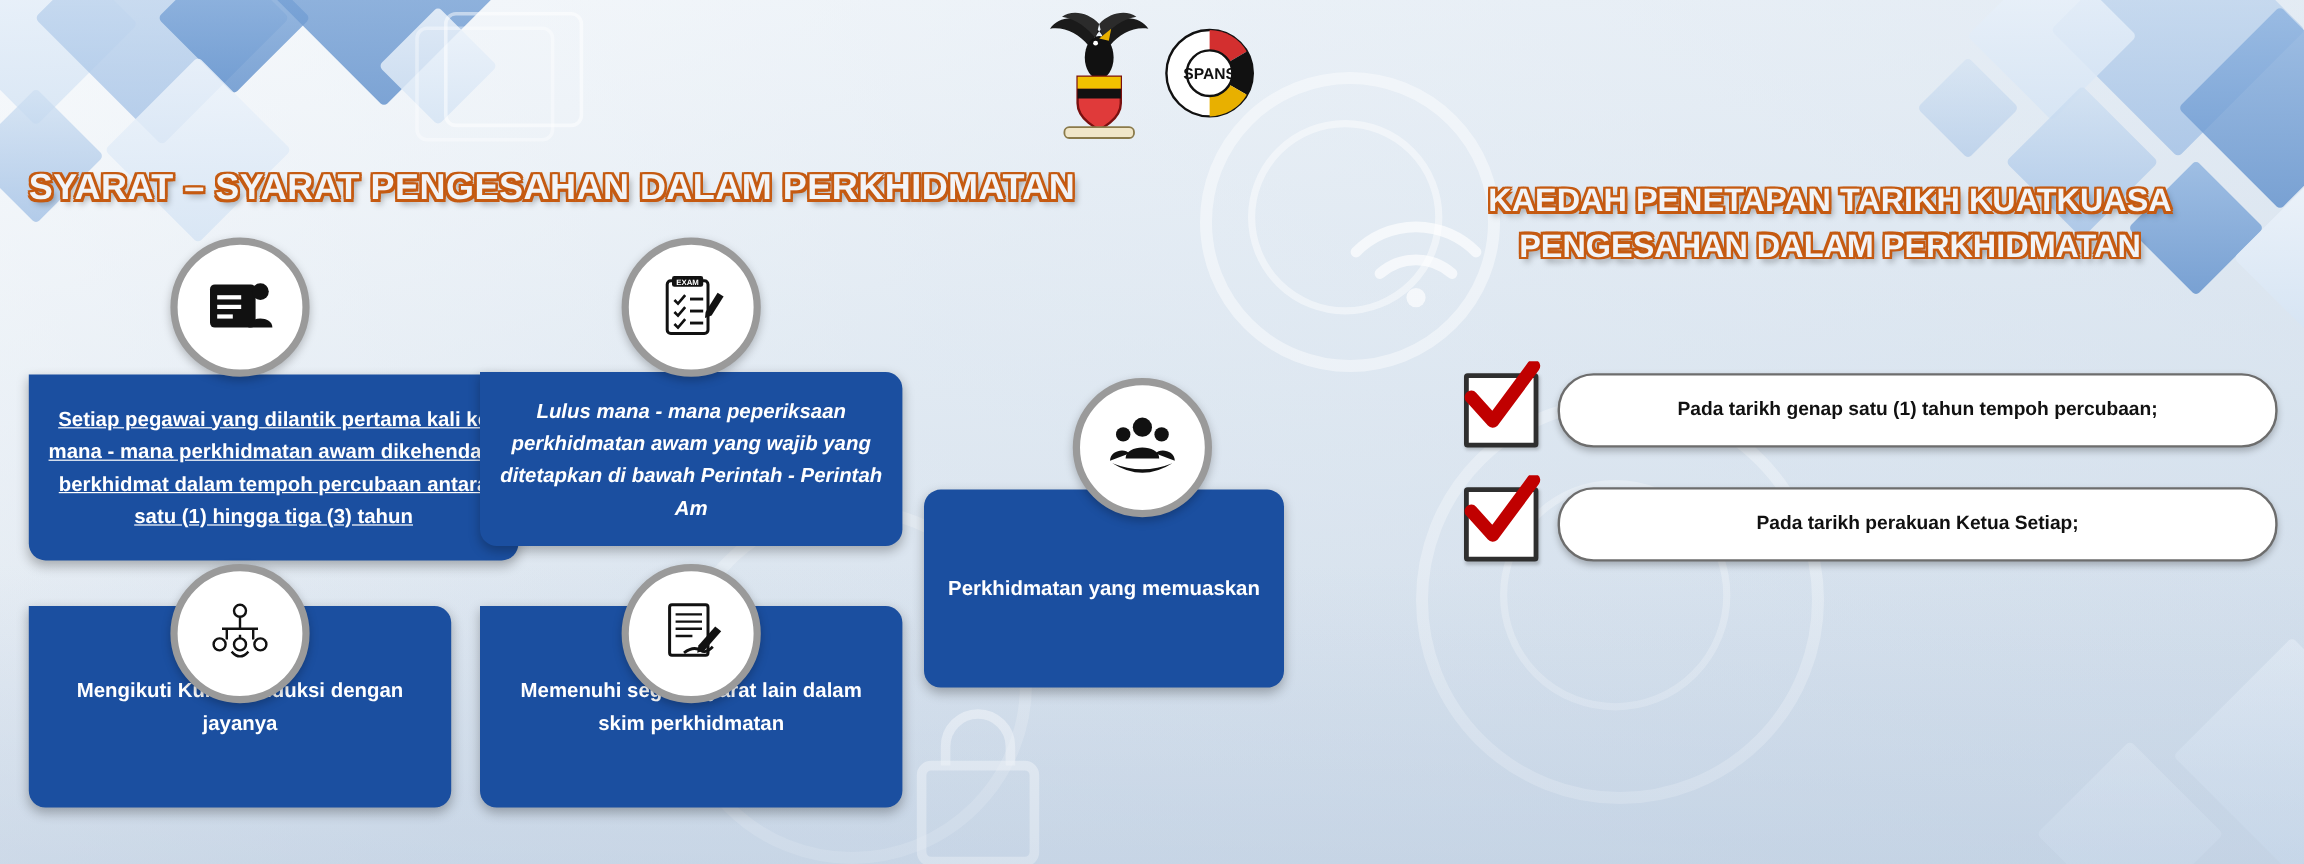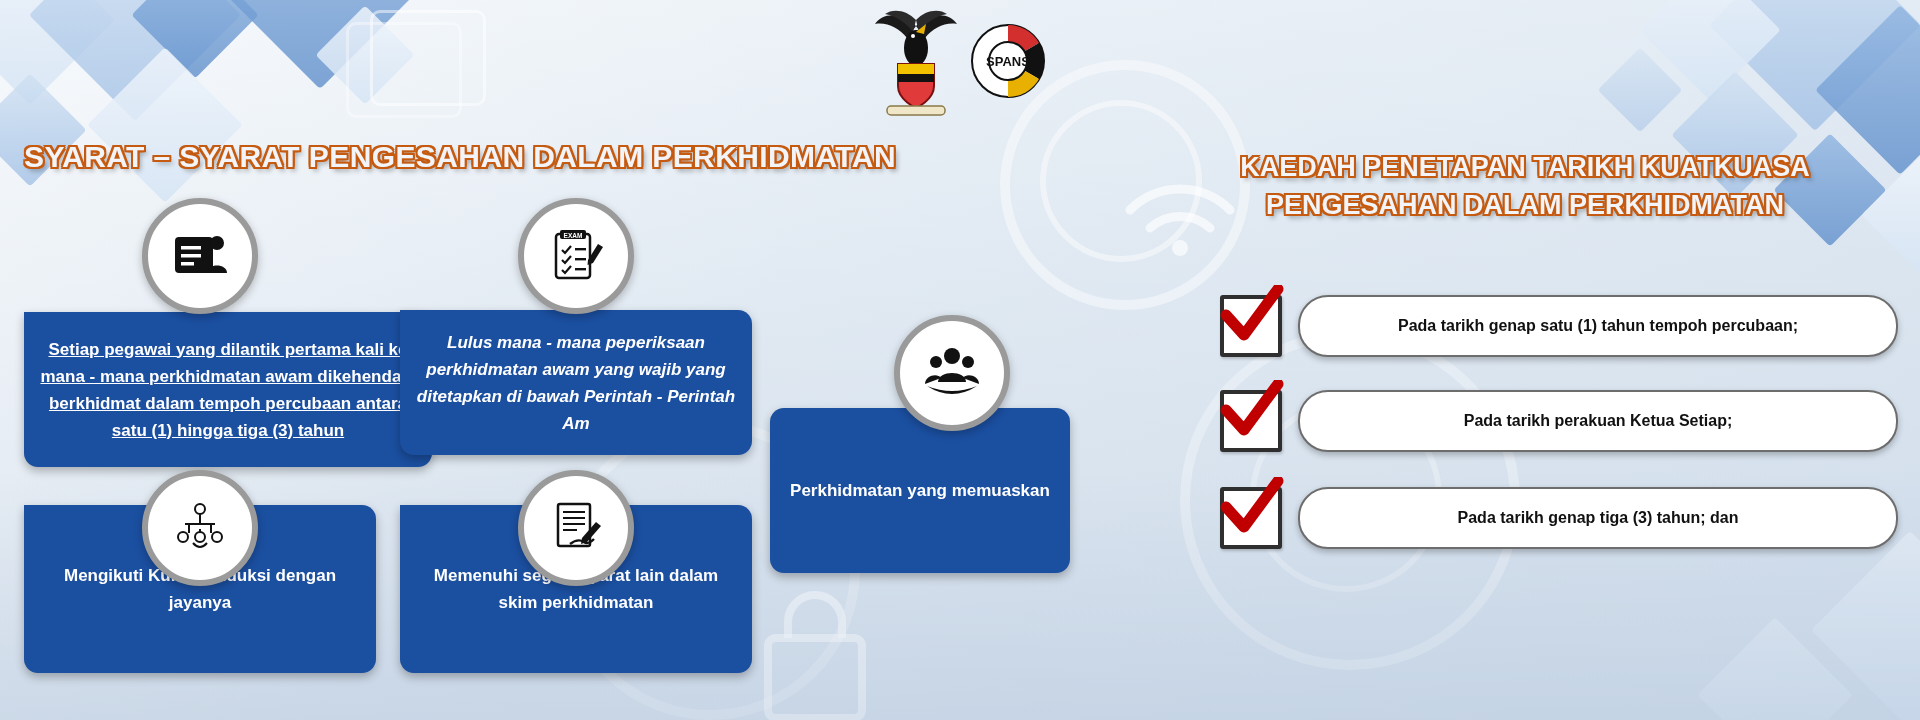--- a/index.html
+++ b/index.html
@@ -128,20 +128,21 @@
     justify-content: center;
     z-index: 5;
   }
 
   
   .check-row {
     position: absolute;
     display: flex;
     align-items: center;
     gap: 16px;
+    margin-top: 16px;
   }
   .checkbox {
     width: 54px;
     height: 54px;
     border: 4px solid #2f2f2f;
     background: #fff;
     border-radius: 3px;
     position: relative;
     flex: 0 0 auto;
     box-shadow: 1px 2px 3px rgba(0,0,0,.2);
@@ -348,25 +349,15 @@
     <div class="checkbox">
       <svg width="68" height="62" viewBox="0 0 68 62" style="position:absolute; left:-6px; top:-14px;">
         <path d="M8 30 L26 50 L60 4" fill="none" stroke="#c00000" stroke-width="11" stroke-linecap="round" stroke-linejoin="round"></path>
       </svg>
     </div>
     <div class="pill" style="width:600px; height:62px;">
       <span>Pada tarikh perakuan Ketua Setiap;</span>
     </div>
   </div>
 
-  <div class="check-row" style="left:1220px; top:487px;">
-    <div class="checkbox">
-      <svg width="68" height="62" viewBox="0 0 68 62" style="position:absolute; left:-6px; top:-14px;">
-        <path d="M8 30 L26 50 L60 4" fill="none" stroke="#c00000" stroke-width="11" stroke-linecap="round" stroke-linejoin="round"></path>
-      </svg>
-    </div>
-    <div class="pill" style="width:600px; height:62px;">
-      <span>Pada tarikh genap tiga (3) tahun; dan</span>
-    </div>
-  </div>
 
 
 </div>
 
 </body></html>

